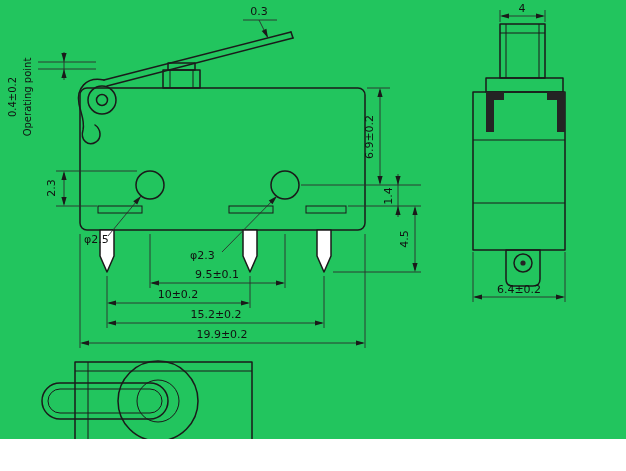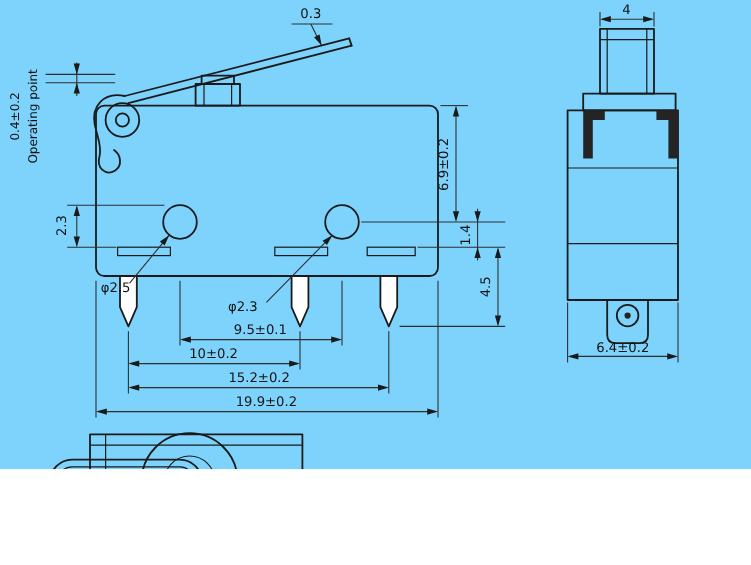--- a/index.html
+++ b/index.html
@@ -1,16 +1,16 @@
 <!DOCTYPE html>
 <html><head>
 <meta charset="utf-8">
 <style>
   html,body{margin:0;padding:0;background:#fff;}
-  #canvas{position:relative;width:626px;height:391px;background:#7dd3fc;overflow:hidden;}
+  #canvas{position:relative;width:626px;height:439px;background:#22c55e;overflow:hidden;}
   svg{display:block;}
   .ol{fill:none;stroke:#1a1a1a;stroke-width:1.5;stroke-linejoin:round;stroke-linecap:round;}
   .olw{fill:#ffffff;stroke:#1a1a1a;stroke-width:1.5;stroke-linejoin:round;}
   .th{fill:none;stroke:#1a1a1a;stroke-width:1;}
   .dim{fill:none;stroke:#2e2e2e;stroke-width:0.9;}
   .arrow{fill:#1a1a1a;stroke:none;}
   .dark{fill:#242424;stroke:none;}
   text{font-family:"DejaVu Sans", sans-serif;font-size:11px;fill:#111;}
   .small{font-size:10px;}
 </style>

